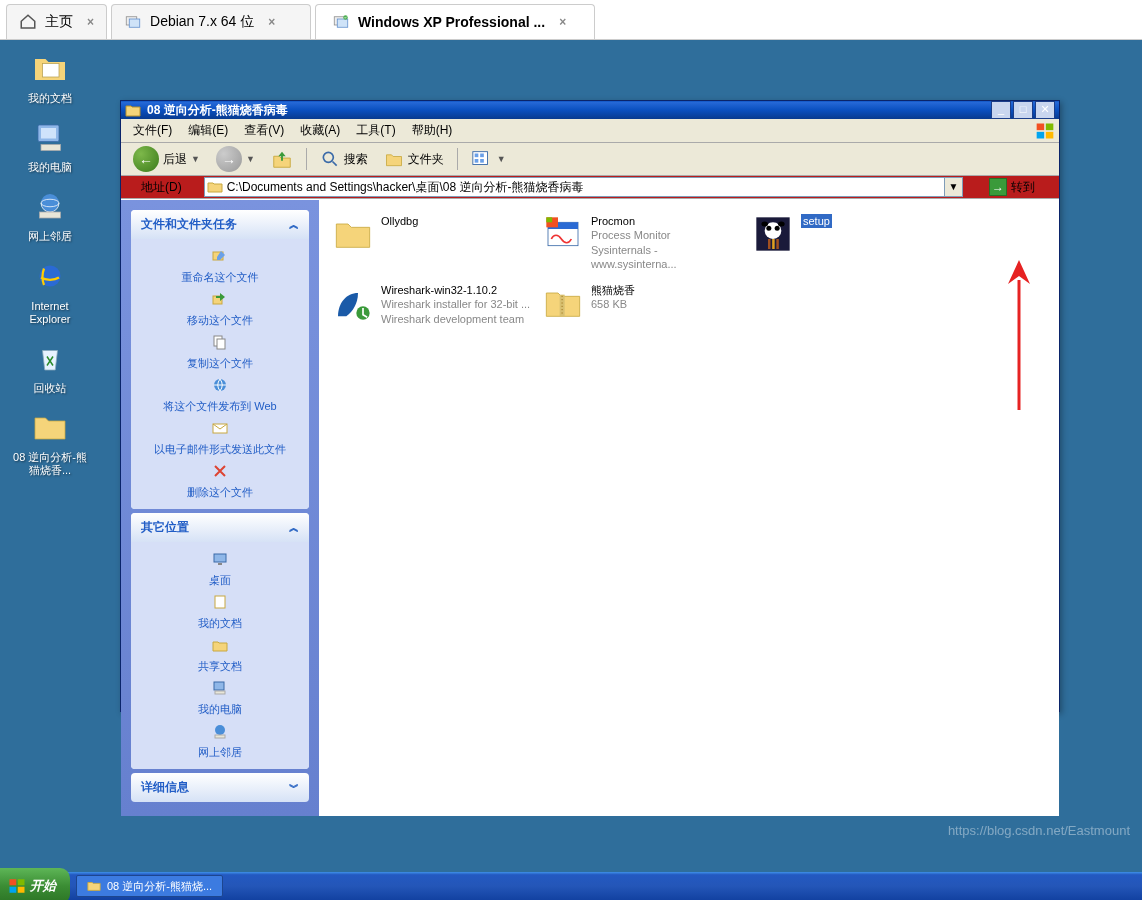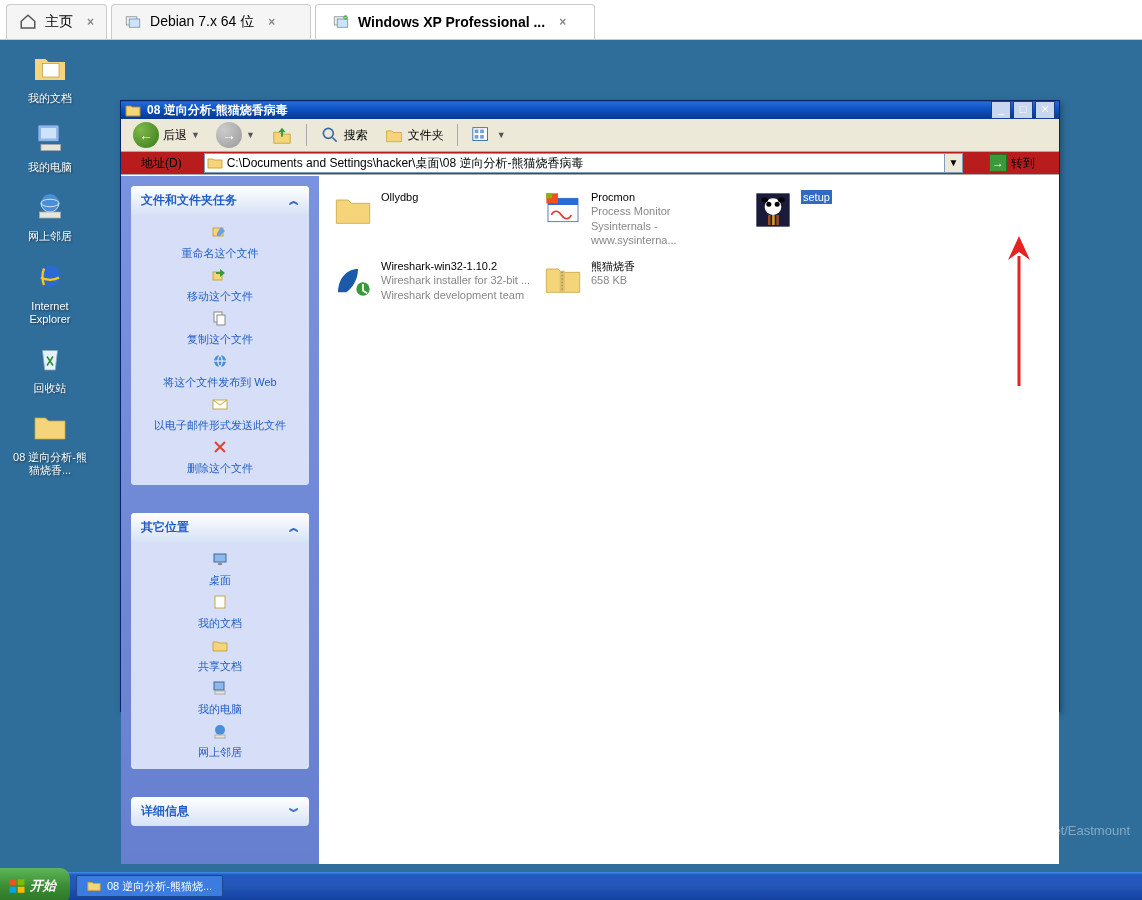--- a/index.html
+++ b/index.html
@@ -41,21 +41,21 @@
 .addressbar { height:26px; background:#b91c1c; display:flex; align-items:center; border-bottom:1px solid #aaa; padding:0 20px; gap:22px; }
 .addressbar input { flex:1; height:20px; border:1px solid #7f9db9; padding:0 4px 0 22px; font-size:12px; background:#fff; }
 .addr-wrap { position:relative; flex:1; display:flex; }
 .addr-folder-ic { position:absolute; left:3px; top:2px; width:16px; height:16px; }
 .addr-drop { width:18px; height:20px; border:1px solid #7f9db9; border-left:none; background:#ece9d8; text-align:center; font-size:10px; line-height:18px; cursor:pointer; }
 .go-btn { display:flex; align-items:center; gap:4px; cursor:pointer; padding:2px 4px; }
 .go-arrow { width:18px; height:18px; background:#3a9a3a; border:1px solid #276e27; display:flex; align-items:center; justify-content:center; color:#fff; }
 
 .exp-body { flex:1; display:flex; background:#fff; border-top:1px solid #fff; }
 .sidepane { width:198px; background:#6e87d6; background:linear-gradient(#7a93de,#6680cf); padding:10px; overflow:auto; }
-.panel { background:#eef3fb; border-radius:4px; margin-bottom:28px; overflow:hidden; }
+.panel { background:#eef3fb; border-radius:4px; margin-bottom:4px; overflow:hidden; }
 .panel-head { background:linear-gradient(#fff,#d6e2f6); padding:6px 10px; font-weight:bold; color:#215dc6; display:flex; justify-content:space-between; align-items:center; cursor:pointer; }
 .panel-body { background:#d6dff7; padding:6px 10px; }
 .panel-item { display:flex; align-items:center; gap:6px; padding:3px 0; color:#215dc6; cursor:pointer; font-size:11px;flex-direction:column; }
 .mini-ic { width:16px; height:16px; flex-shrink:0; }
 
 .file-area { flex:1; padding:10px; position:relative; background:#fff; display:flex; flex-wrap:wrap; align-content:flex-start; }
 .file-item { width:210px; display:flex; align-items:flex-start; gap:8px; padding:4px; margin-bottom:4px; cursor:pointer; }
 .file-item .f-ic { width:40px; height:40px; flex-shrink:0; }
 .file-item .f-txt { font-size:11px; line-height:1.3; }
 .file-item .f-name { color:#000; }
@@ -159,20 +159,34 @@
           <path d="M1 4h5l1 1h8v9H1z" fill="#f5d47a" stroke="#b8912a"></path>
         </svg>
       <span class="titlebar-text">08 逆向分析-熊猫烧香病毒</span>
       <div class="win-btns">
         <div class="win-btn">_</div>
         <div class="win-btn">□</div>
         <div class="win-btn">✕</div>
       </div>
     </div>
 
+    <div class="menubar">
+      <div class="menu-item">文件(F)</div>
+      <div class="menu-item">编辑(E)</div>
+      <div class="menu-item">查看(V)</div>
+      <div class="menu-item">收藏(A)</div>
+      <div class="menu-item">工具(T)</div>
+      <div class="menu-item">帮助(H)</div>
+      <svg class="win-logo" viewBox="0 0 24 24">
+          <rect x="2" y="3" width="9" height="8" fill="#f25022"></rect>
+          <rect x="13" y="3" width="9" height="8" fill="#7fba00"></rect>
+          <rect x="2" y="13" width="9" height="8" fill="#00a4ef"></rect>
+          <rect x="13" y="13" width="9" height="8" fill="#ffb900"></rect>
+        </svg>
+    </div>
 
     <div class="toolbar">
       <div class="tb-btn">
         <div class="nav-circle nav-back">←</div>
         <span>后退</span>
         <span style="font-size:9px;color:#555">▼</span>
       </div>
       <div class="tb-btn">
         <div class="nav-circle nav-fwd">→</div>
         <span style="font-size:9px;color:#555">▼</span>

